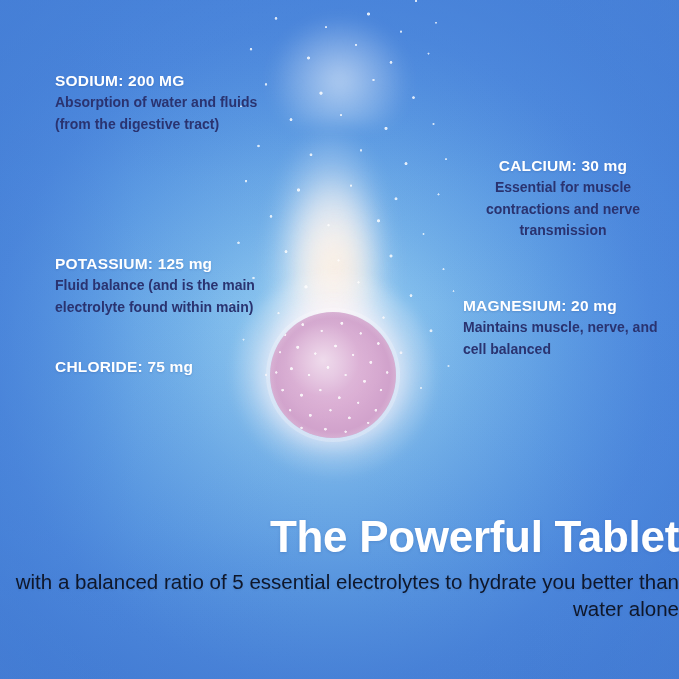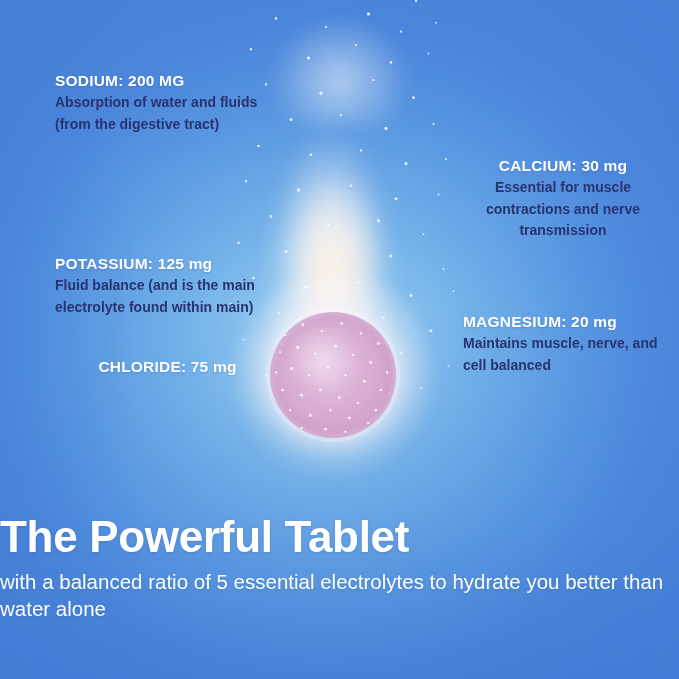--- a/index.html
+++ b/index.html
@@ -254,45 +254,45 @@
   .info-body {
     font-size: 14px;
     line-height: 21.5px;
     color: #2a3370;
     margin: 0;
     font-weight: 700;
   }
 
   #block-sodium    { left: 55px;  top: 72px;  width: 215px; }
   #block-potassium { left: 55px;  top: 215px; width: 215px; margin-top: 40px; }
-  #block-chloride  { left: 55px;  top: 358px; width: 225px; text-align: center; }
+  #block-chloride  { left: 55px;  top: 358px; width: 225px; }
   #block-calcium   { left: 463px; top: 157px; width: 200px; text-align: center; }
-  #block-magnesium { left: 463px; top: 313px; width: 205px; }
+  #block-magnesium { left: 463px; top: 297px; width: 205px; }
 
   
   .footer {
     position: absolute;
     left: 0;
     right: 0;
     top: 512px;
-    text-align: left;
+    text-align: right;
   }
   .footer-title {
     font-size: 44px;
     font-weight: bold;
     color: #ffffff;
     letter-spacing: -0.3px;
     line-height: 50px;
     margin: 0;
     text-shadow: 0 1px 3px rgba(40,85,155,0.25);
   }
   .footer-sub {
     font-size: 20.5px;
     line-height: 27px;
-    color: #ffffff;
+    color: #0f172a;
     margin: 6px 0 0 0;
     font-weight: 400;
     text-shadow: 0 1px 2px rgba(40,85,155,0.22);
   }
 </style>
 </head>
 <body>
 
 <div id="stage">
 

